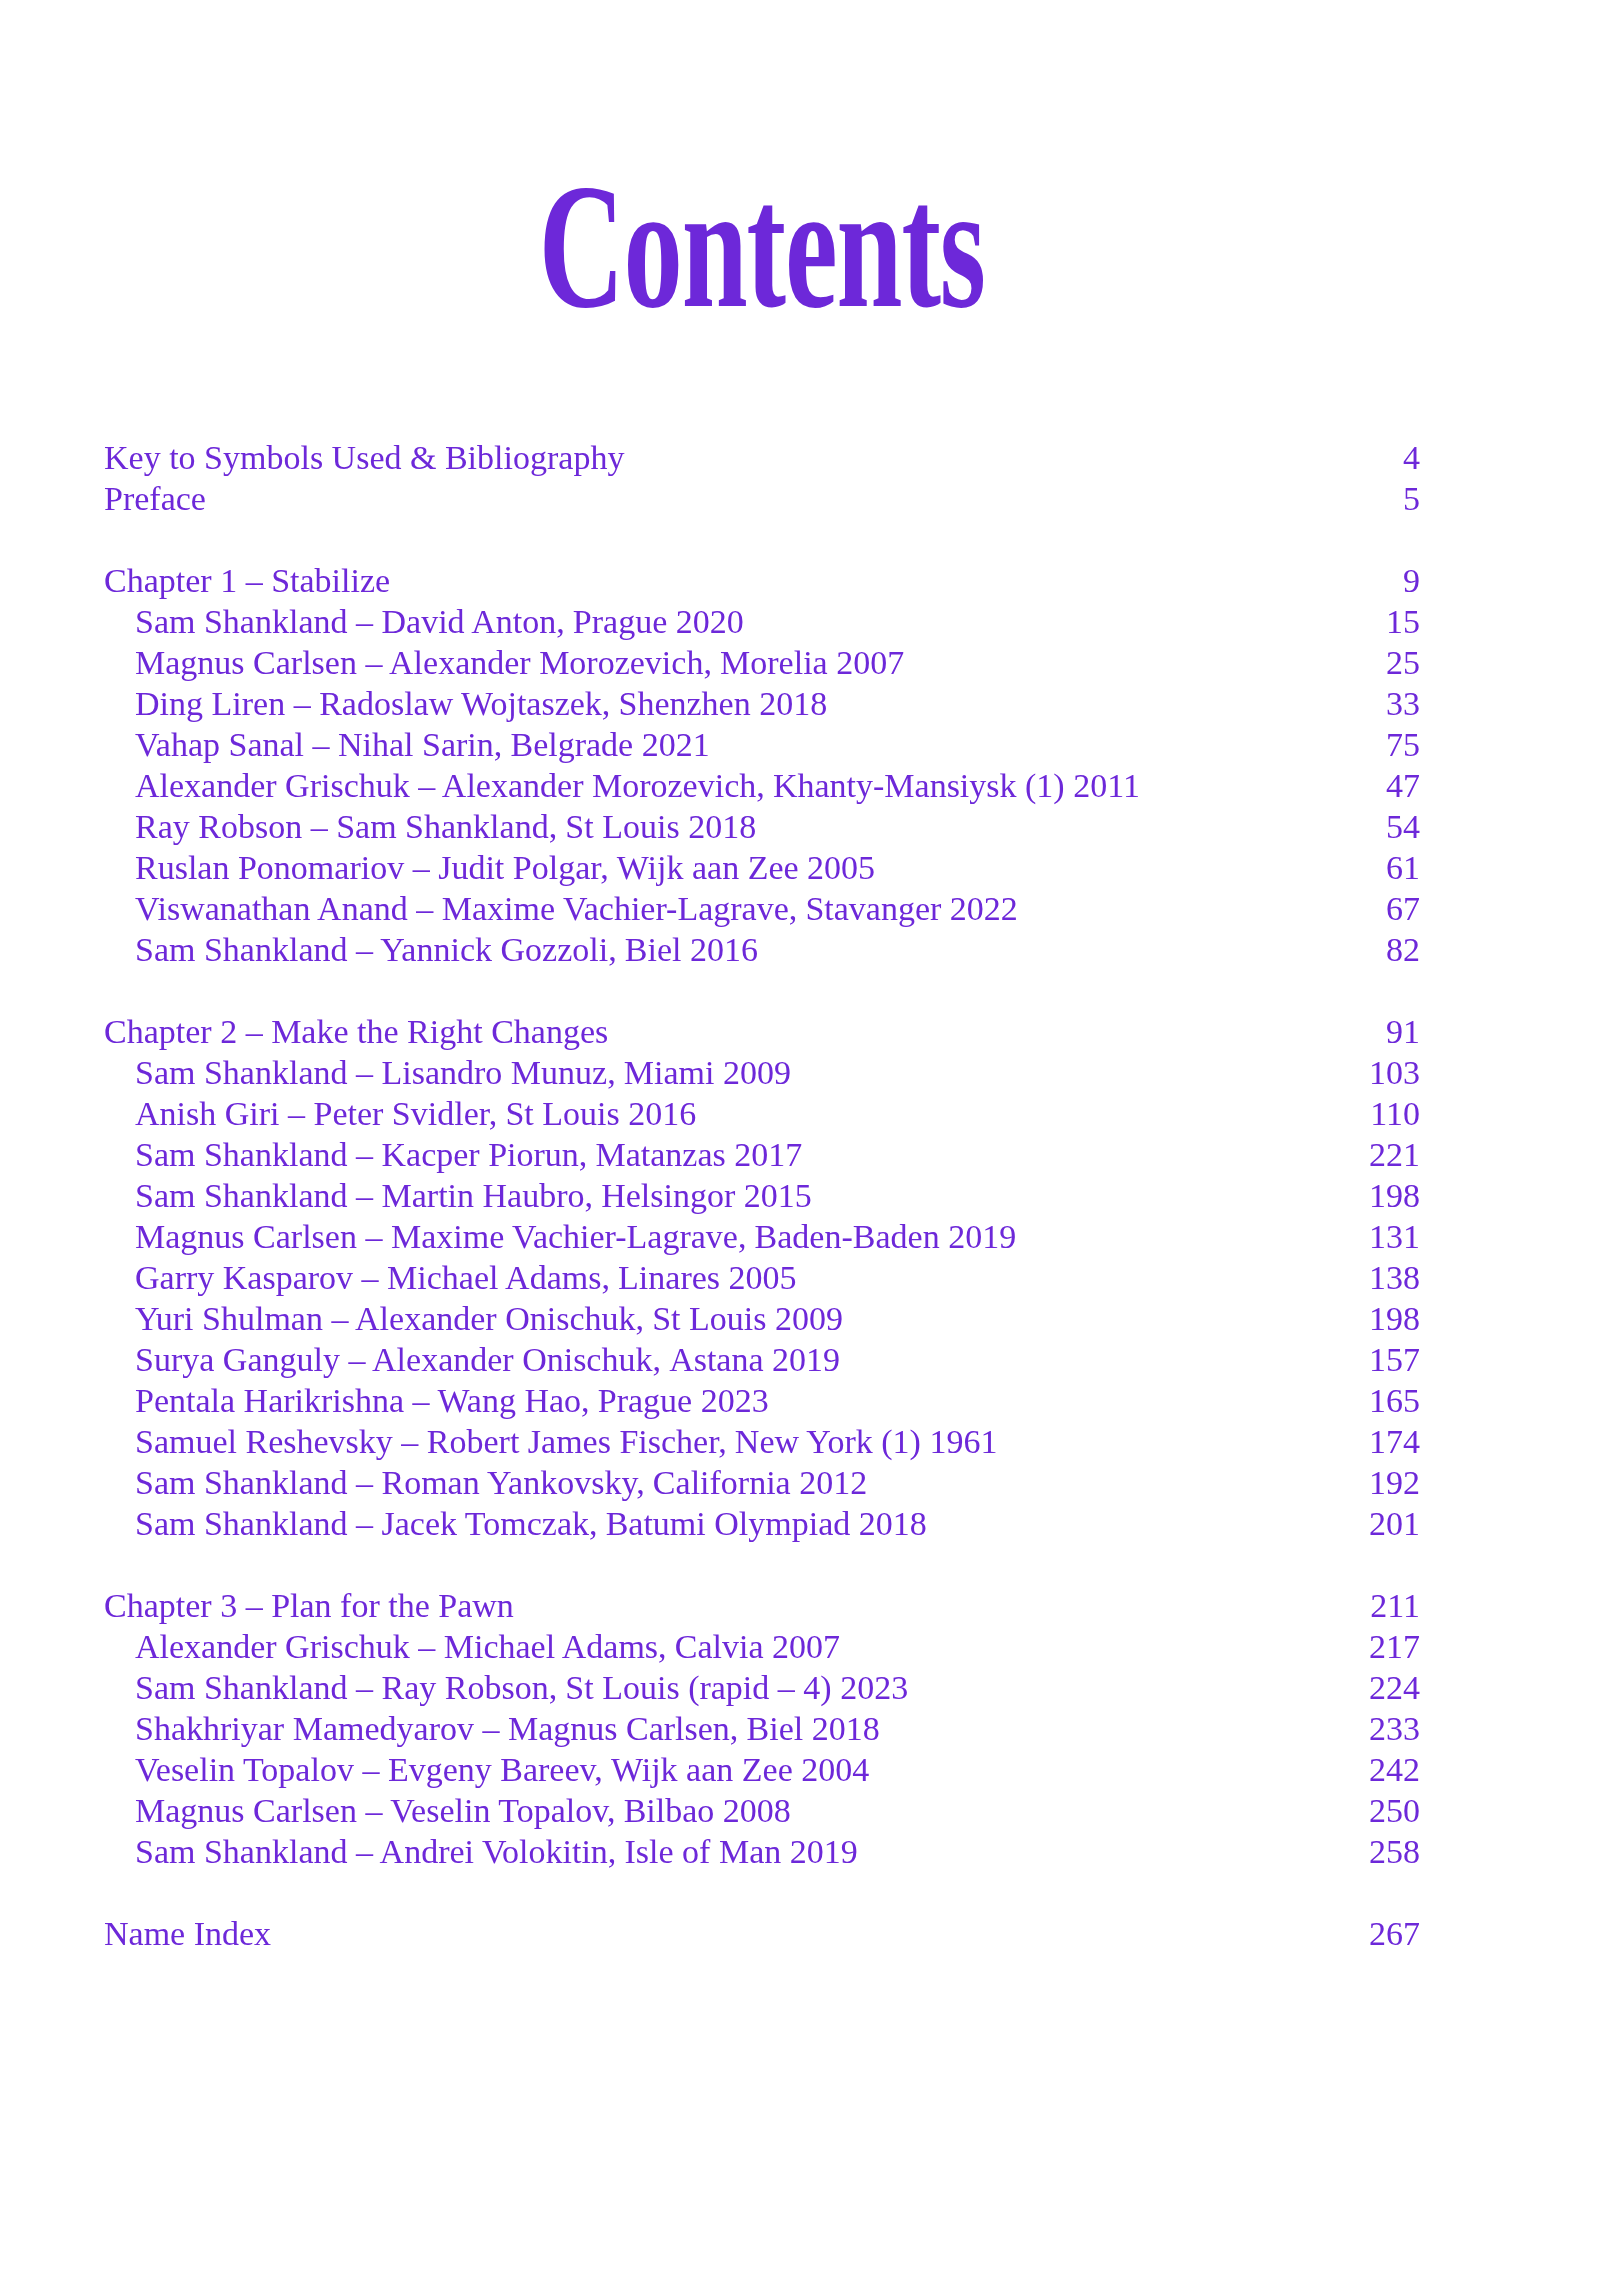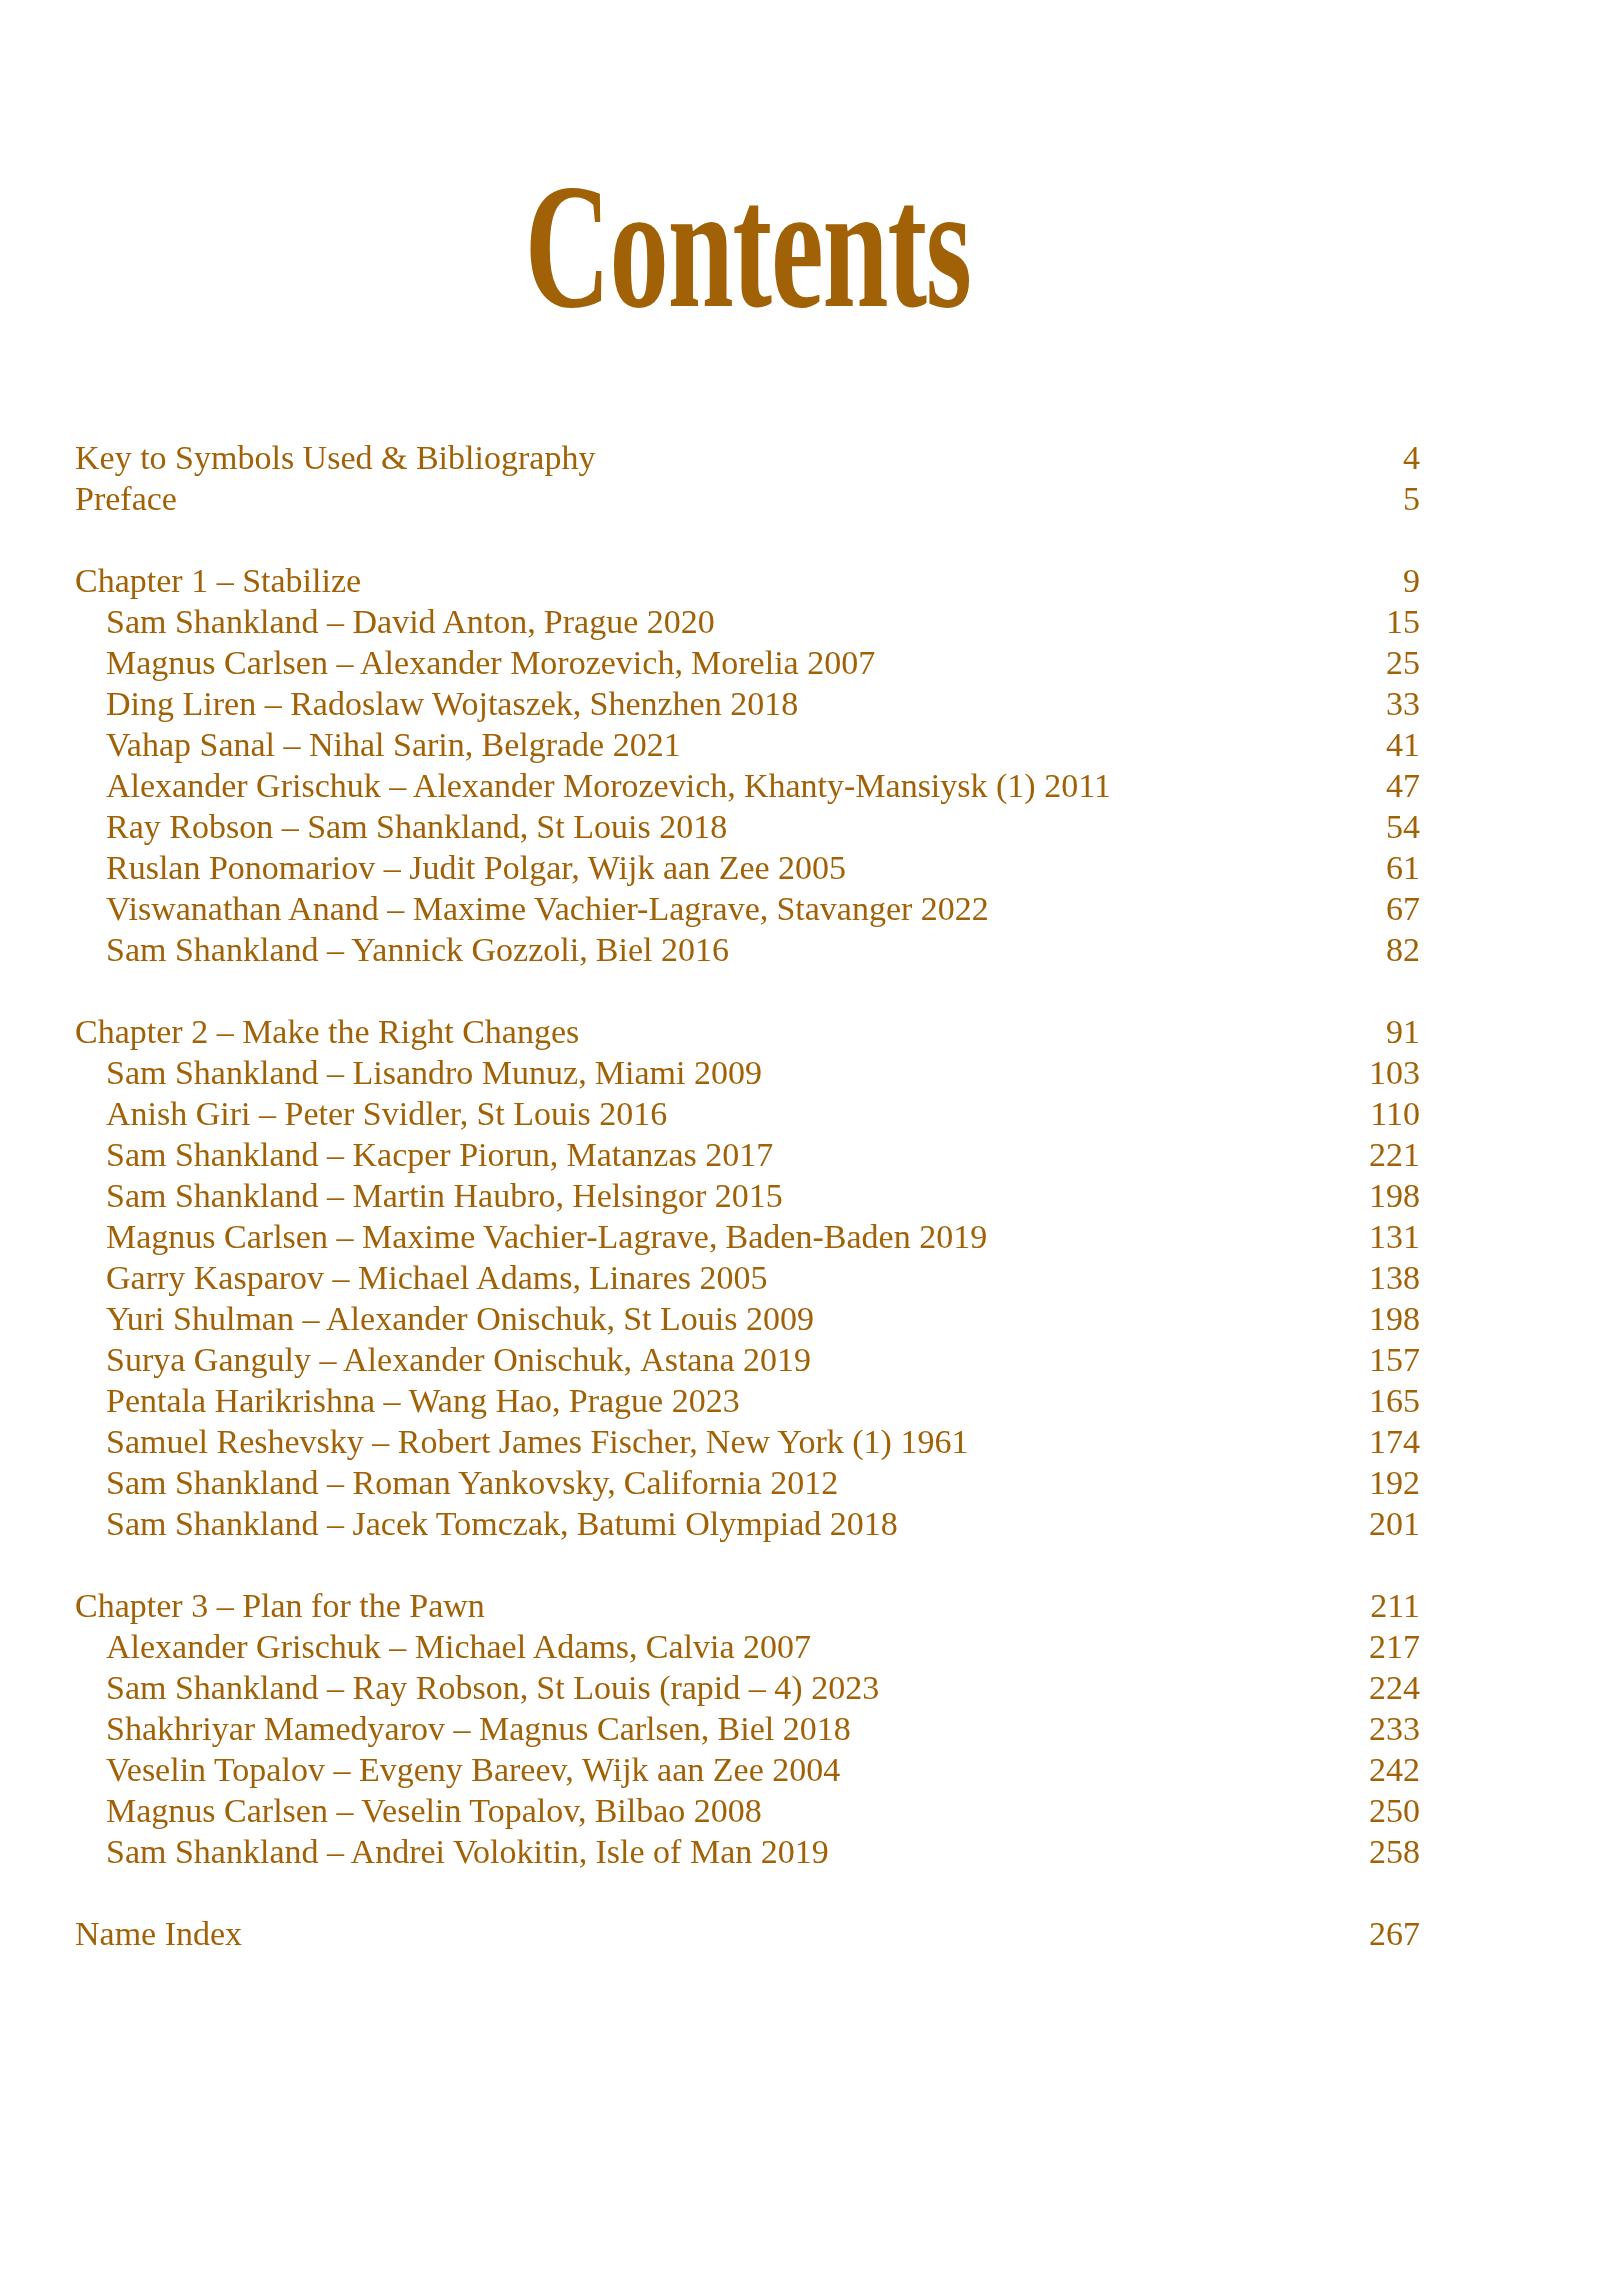--- a/index.html
+++ b/index.html
@@ -6,23 +6,23 @@
     margin: 0;
     padding: 0;
     background: #ffffff;
   }
   .page {
     position: relative;
     width: 1566px;
     height: 2284px;
     box-sizing: border-box;
     background: #ffffff;
-    color: #a16207;
+    color: #6d28d9;
     font-family: "Liberation Serif", "DejaVu Serif", serif;
-    padding: 0 146px 0 75px;
+    padding: 0 146px 0 104px;
     overflow: hidden;
   }
   h1.title {
     margin: 158px 0 0 0;
     padding: 0;
     text-align: center;
     font-size: 177px;
     line-height: 177px;
     font-weight: bold;
     letter-spacing: -1.6px;
@@ -97,21 +97,21 @@
           <div class="toc-row game">
             <div class="label"><span class="players">Magnus Carlsen – Alexander Morozevich,</span><span class="venue">Morelia 2007</span></div>
             <span class="page-num">25</span>
           </div>
           <div class="toc-row game">
             <div class="label"><span class="players">Ding Liren – Radoslaw Wojtaszek,</span><span class="venue">Shenzhen 2018</span></div>
             <span class="page-num">33</span>
           </div>
           <div class="toc-row game">
             <div class="label"><span class="players">Vahap Sanal – Nihal Sarin,</span><span class="venue">Belgrade 2021</span></div>
-            <span class="page-num">41</span>
+            <span class="page-num">75</span>
           </div>
           <div class="toc-row game">
             <div class="label"><span class="players">Alexander Grischuk – Alexander Morozevich,</span><span class="venue">Khanty-Mansiysk (1) 2011</span></div>
             <span class="page-num">47</span>
           </div>
           <div class="toc-row game">
             <div class="label"><span class="players">Ray Robson – Sam Shankland,</span><span class="venue">St Louis 2018</span></div>
             <span class="page-num">54</span>
           </div>
           <div class="toc-row game">

